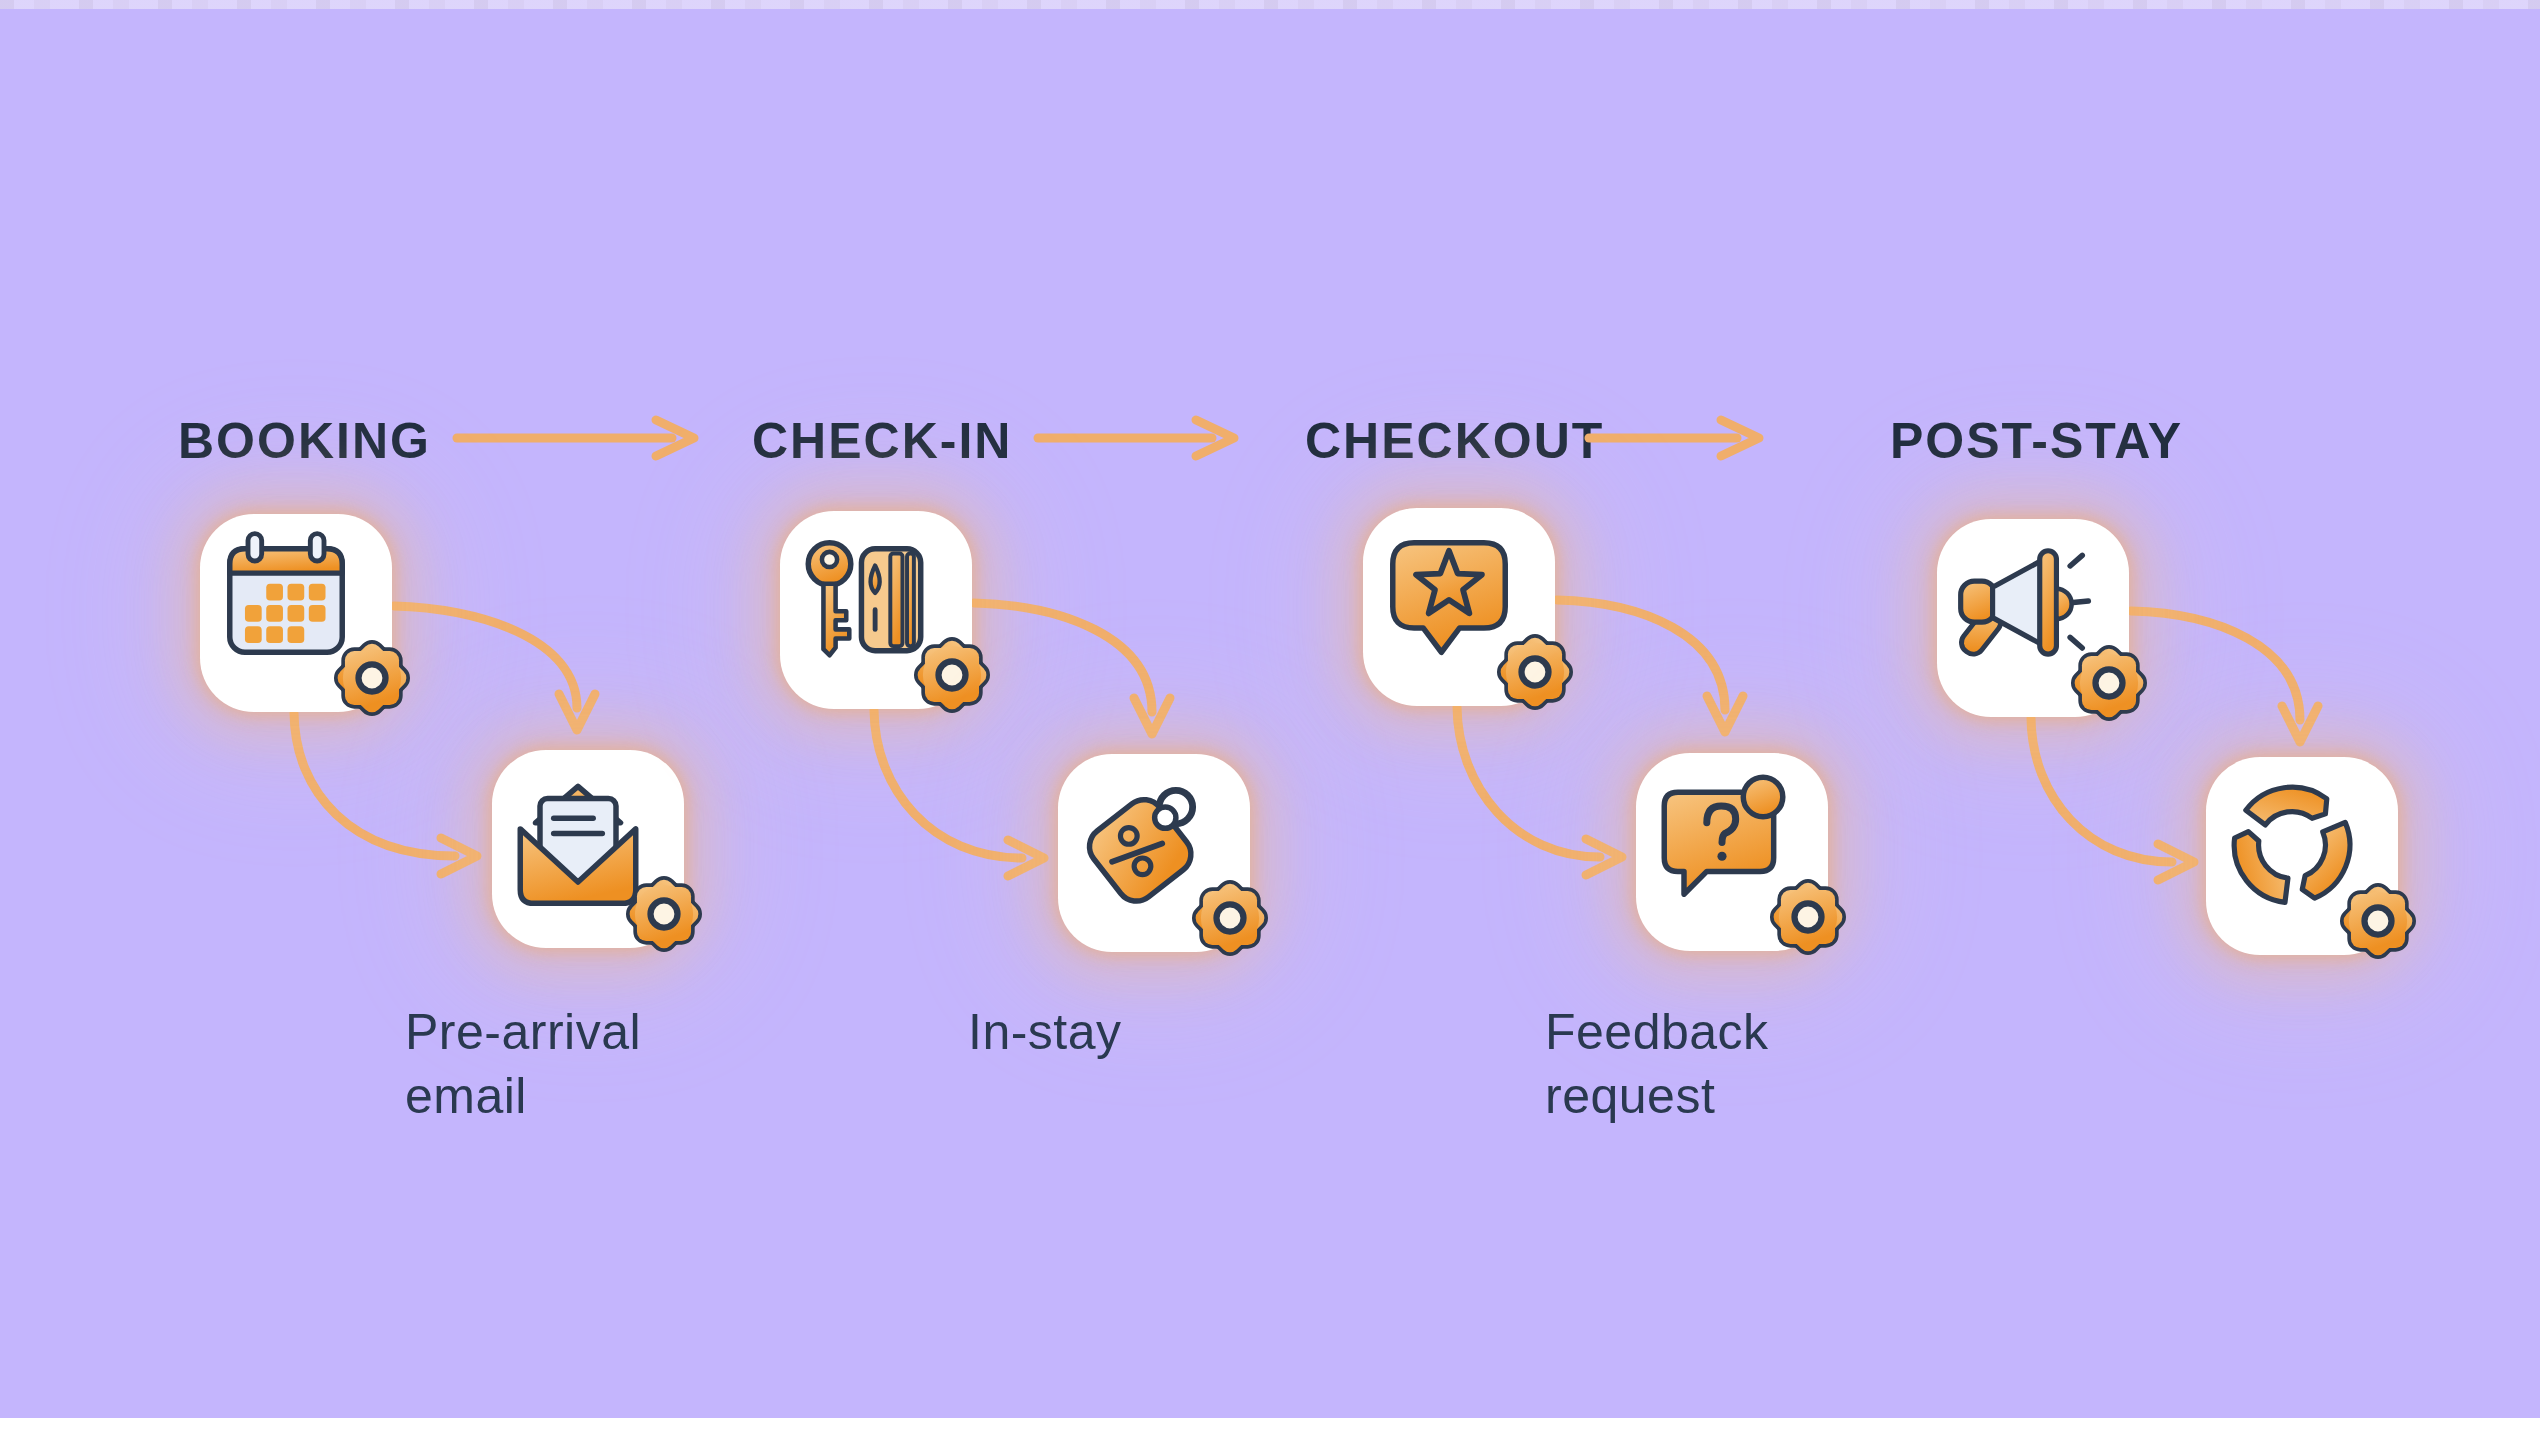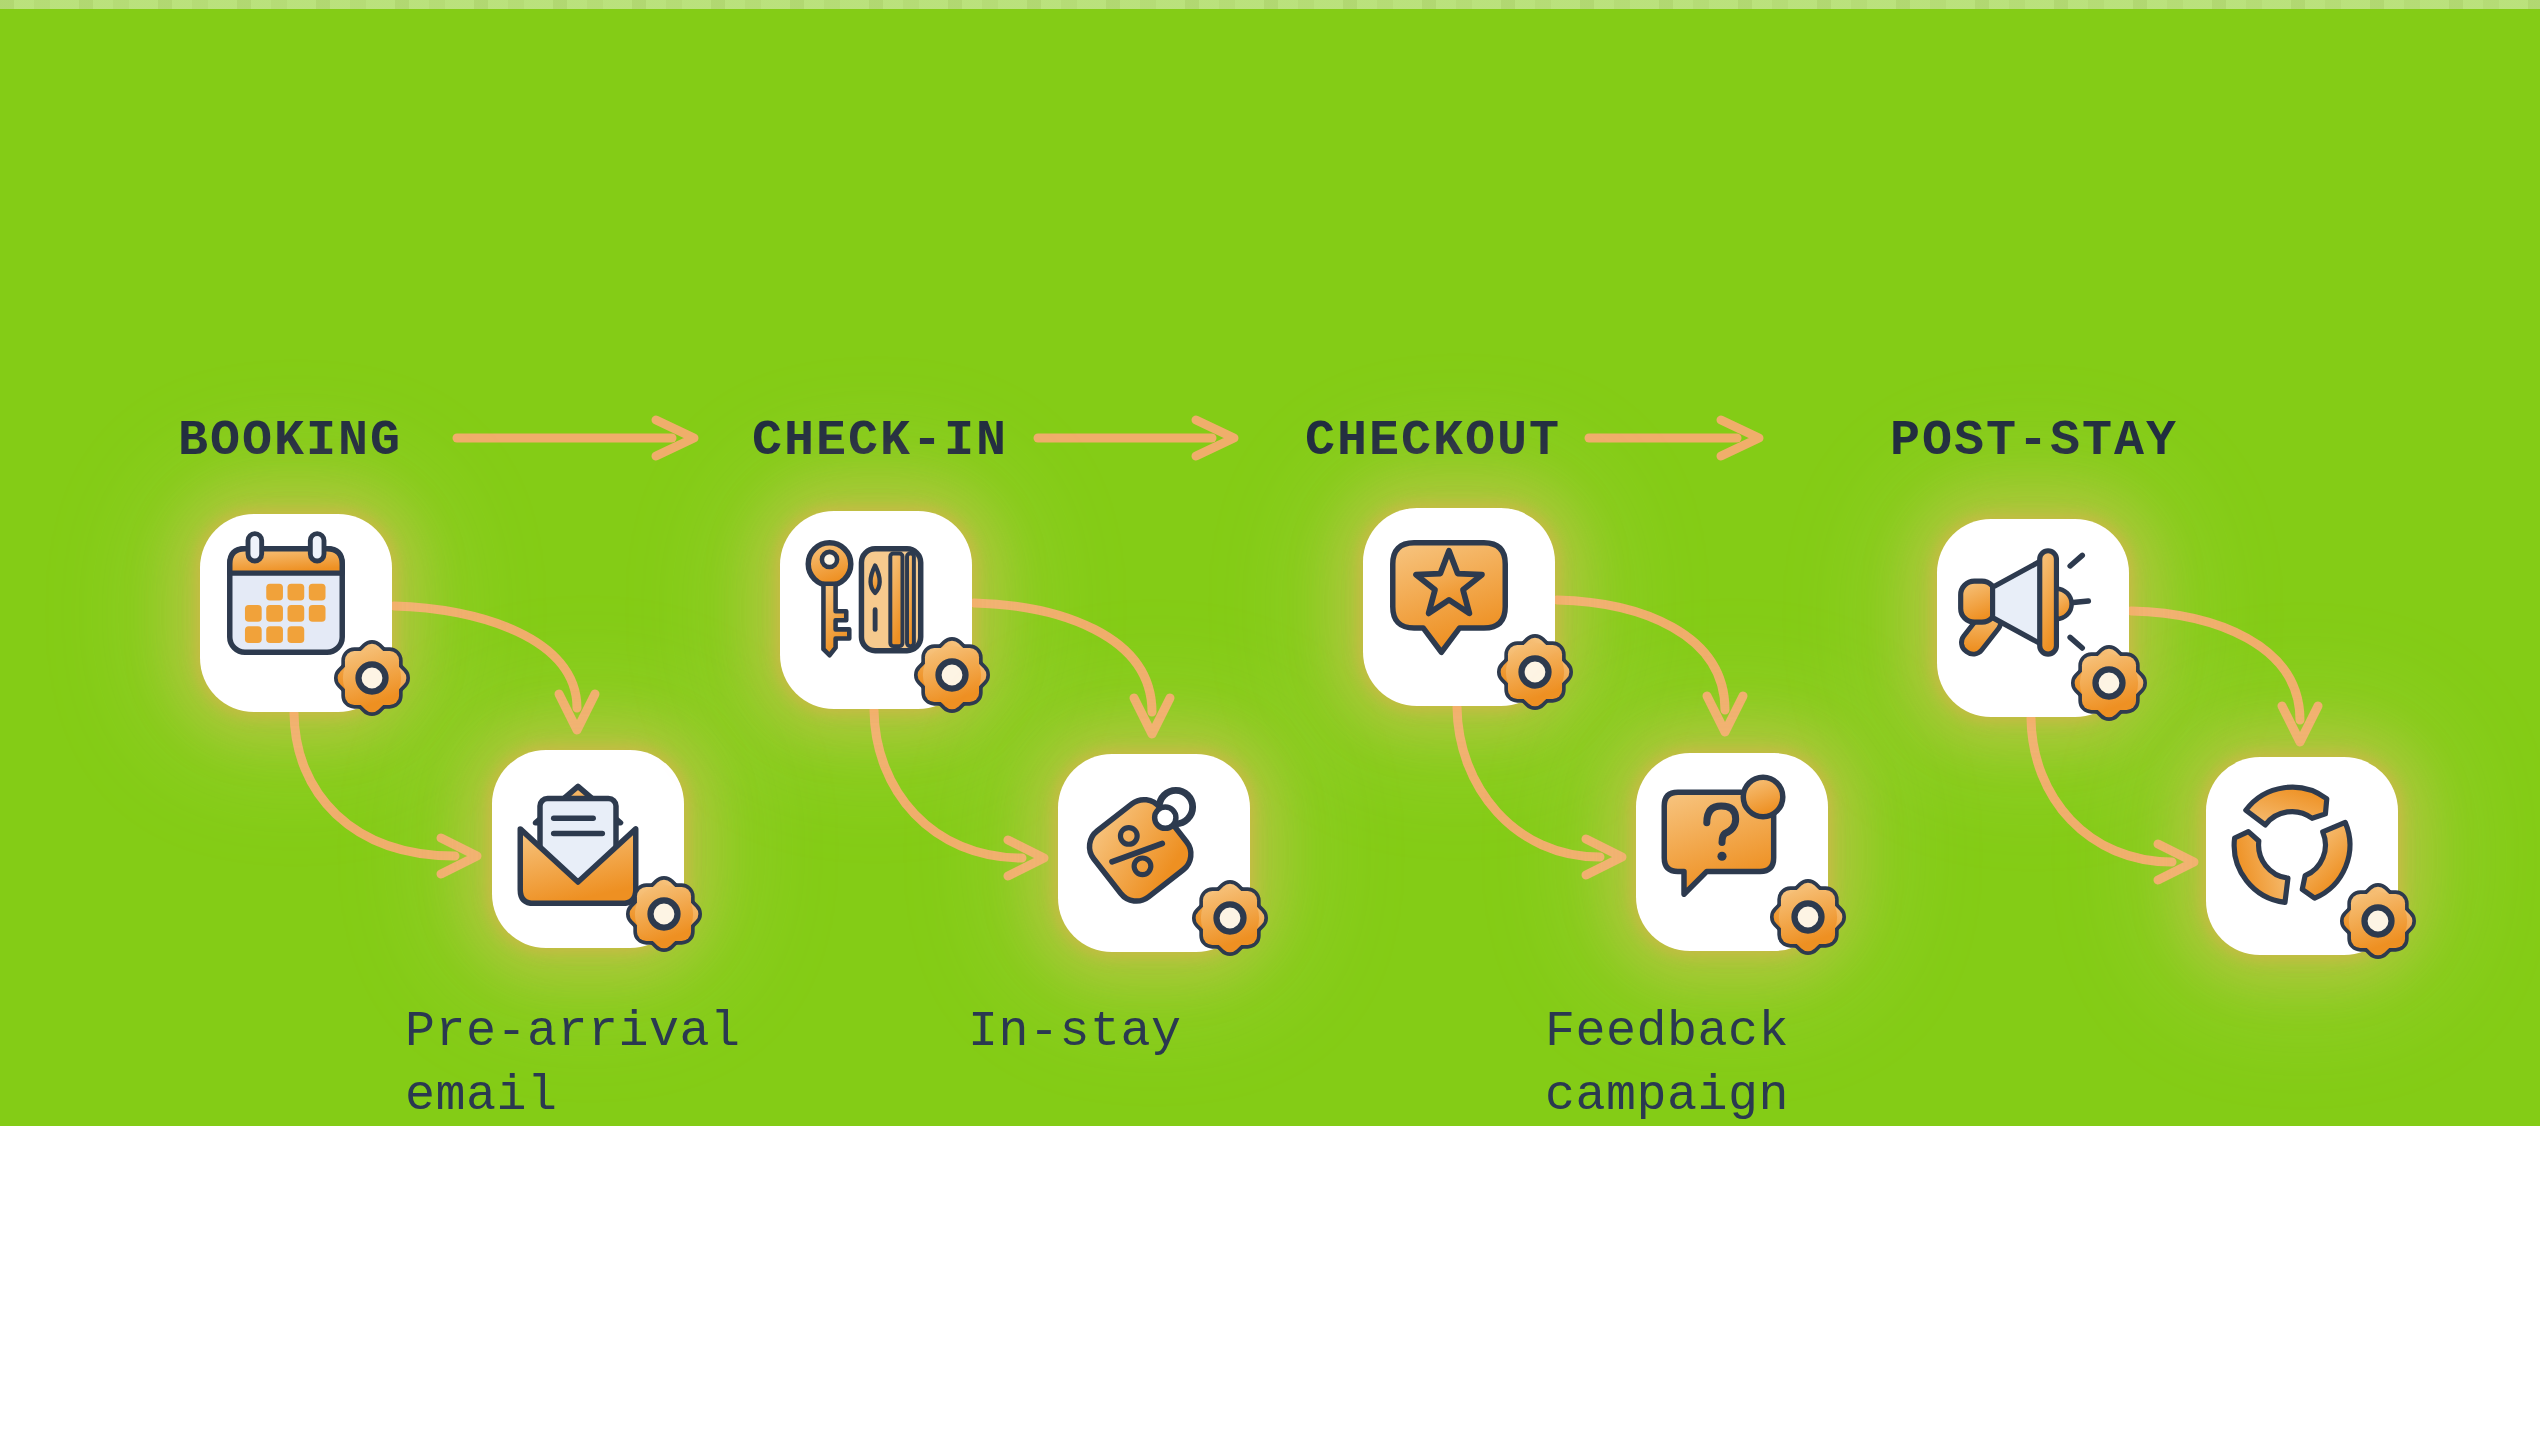--- a/index.html
+++ b/index.html
@@ -1,18 +1,18 @@
 <!DOCTYPE html>
 <html><head>
 <meta charset="utf-8">
 <style>
   html,body{margin:0;padding:0;background:#ffffff;}
   .canvas{
-    position:relative;width:2540px;height:1126px;background:#84cc16;overflow:hidden;
-    font-family:Liberation Mono, monospace;
+    position:relative;width:2540px;height:1418px;background:#c4b5fd;overflow:hidden;
+    font-family:Liberation Sans, sans-serif;
   }
   
   .top-noise{
     position:absolute;left:0;top:0;width:100%;height:9px;opacity:.45;
     background:repeating-linear-gradient(90deg,
       #e9e6e1 0 14px,#fdfcfa 14px 34px,#f2efeb 34px 50px,#fdfcfa 50px 79px);
   }
   .stage-title{
     position:absolute;top:412px;font-size:50px;font-weight:700;
     color:#1e2b3e;letter-spacing:2px;white-space:nowrap;
@@ -254,21 +254,21 @@
   <div class="card" style="left:1636px;top:753px">
     <svg class="art">
         <use href="#sym-questionbubble"></use>
       </svg>
     <svg class="gear">
         <use href="#sym-gear"></use>
       </svg>
   </div>
   <div class="sub-label" style="left:1545px;width:360px">
     <span>Feedback</span>
-    <span>campaign</span>
+    <span>request</span>
   </div>
 
   <div class="card" style="left:1937px;top:519px">
     <svg class="art">
         <use href="#sym-megaphone"></use>
       </svg>
     <svg class="gear">
         <use href="#sym-gear"></use>
       </svg>
   </div>

